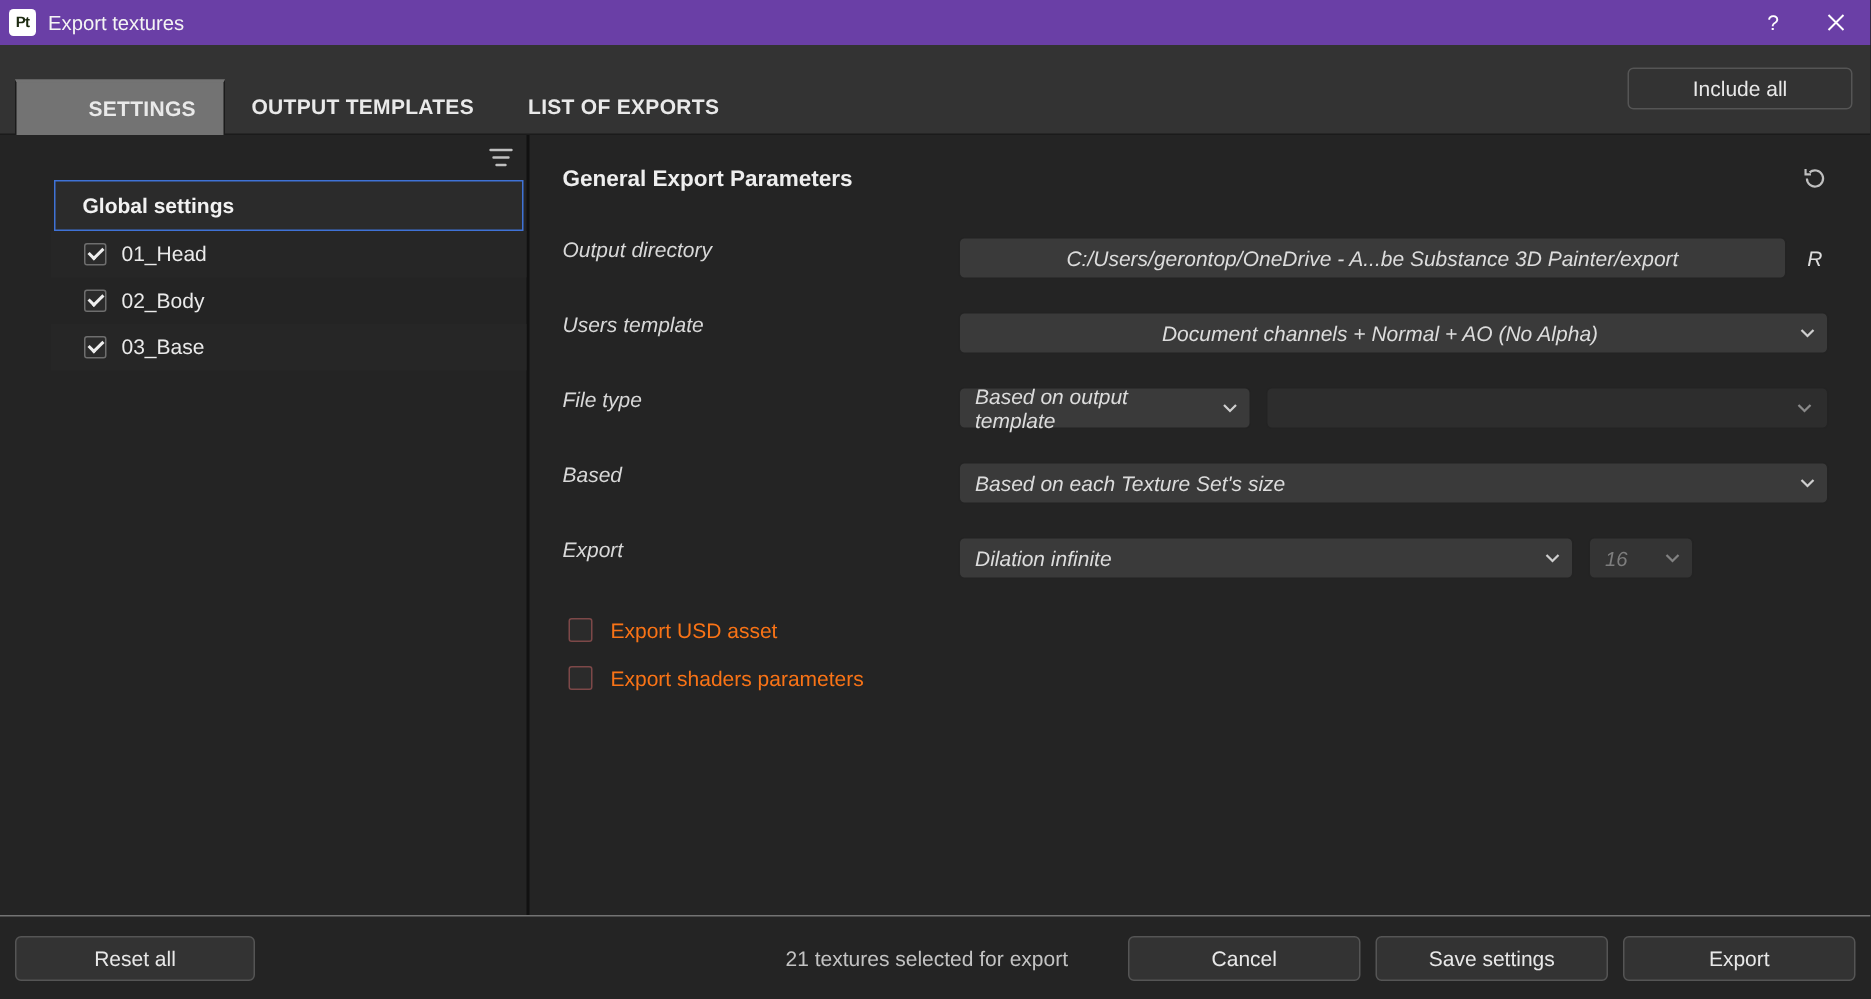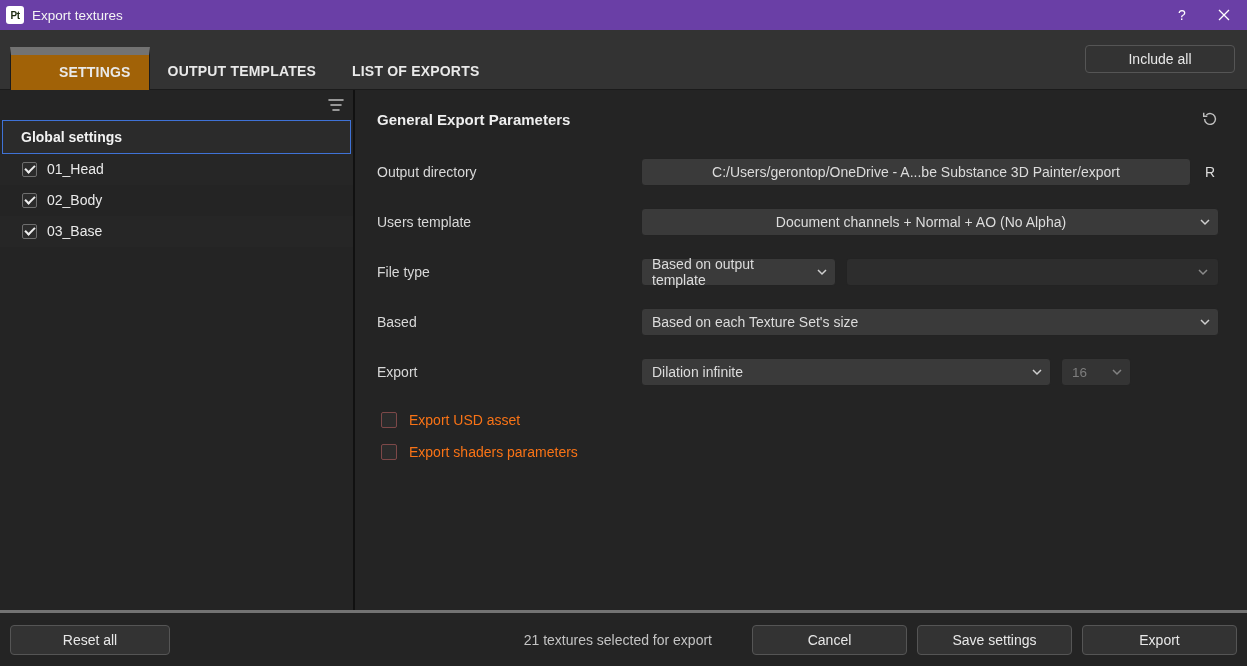--- a/index.html
+++ b/index.html
@@ -26,39 +26,39 @@
   .top-area {
     height: 60px; background: #333333; border-bottom: 1px solid #1b1b1b;
     display:flex; align-items: flex-end; padding: 0 12px 0 0;
   }
   .tabs { display: flex; align-items: flex-end; height: 100%; padding-left: 10px; }
   .tab {
     padding: 9px 18px 10px; font-size: 14px; font-weight: 700; color: #e9e9e9;
     cursor: pointer; letter-spacing: 0.2px;
   }
   .tab.active {
-    background: #a16207; border-top: 8px solid #737373;
+    background: #737373; border-top: 2px solid #737373;
     border-left: 1px solid #1b1b1b; border-right: 1px solid #1b1b1b;
     position: relative; top: 1px; padding-left: 48px;
   }
   .top-area .spacer { flex:1; }
   .include-btn {
     height: 28px; min-width: 150px; margin-bottom: 16px; margin-top: 16px;
     background: #333333; border: 1px solid #565656; border-radius: 4px;
     color: #eaeaea; font-size: 13.5px; display:flex; align-items:center; justify-content:center;
     cursor:pointer;
   }
 
   
   .main { display: flex; height: calc(100% - 30px - 60px - 56px); }
 
   
   .left-panel {
-    width: 355px; border-right: 2px solid #111; background: #242424;
-    display:flex; flex-direction: column;
+    width: 319px; border-right: 2px solid #111; background: #242424;
+    display:flex; flex-direction: column; margin-left: 34px;
   }
   .list-tools { height: 30px; display:flex; justify-content:flex-end; align-items:center; padding-right: 8px; }
   .list-tools .filter-icon { width: 18px; height: 18px; cursor:pointer; opacity: 0.9; }
   .global-row {
     height: 34px; background: #2b2b2b; border: 1px solid #3f72d6;
     display:flex; align-items:center; padding-left: 18px; font-size: 14px;
     font-weight: 700; color: #f2f2f2; margin: 0 2px;
   }
   .ts-row {
     height: 31px; display:flex; align-items:center; gap: 10px; padding-left: 22px;
@@ -74,21 +74,21 @@
     border-width: 0 2px 2px 0; transform: rotate(45deg); margin-top: -2px;
   }
 
   
   .right-panel { flex: 1; padding: 20px 28px 0 22px; position: relative; }
   .section-header { display:flex; align-items:center; }
   .section-header h2 { font-size: 15px; font-weight: 700; color: #eee; }
   .section-header .spacer { flex:1; }
   .reset-icon { width: 18px; height: 18px; cursor: pointer; opacity: 0.9; }
 
-  .form-row { display:flex; align-items:center; margin-top: 22px; }
+  .form-row { display:flex; margin-top: 22px; font-style: italic; }
   .form-row > label { width: 264px; font-size: 14px; color: #d8d8d8; }
   .controls { flex:1; display:flex; align-items:center; gap: 10px; }
 
   .input-box, .select-box, .select-box2 {
     background: #3a3a3a; border: 1px solid #232323; border-radius: 4px;
     height: 28px; color: #dcdcdc; font-size: 14px; display:flex;
     align-items:center; padding: 0 10px;
   }
   .input-box { flex:1; justify-content: center; text-align:center; }
   .r-btn { font-size: 14px; color: #dcdcdc; padding: 0 4px; cursor:pointer; }
@@ -109,21 +109,21 @@
   .padding-num .chev { position:absolute; right:8px; top:50%; transform:translateY(-50%); width:10px; height:10px; opacity:0.5; }
 
   .check-row { display:flex; align-items:center; gap: 12px; margin-top: 16px; margin-left: 4px; }
   .check-row .chk-square {
     width: 16px; height: 16px; border: 1px solid #7d4848; border-radius: 2px; background:#2b2b2b; cursor:pointer;
   }
   .check-row span { font-size:14px; color:#f97316; }
 
   
   .footer {
-    height: 56px; background: #242424; border-top: 3px solid #737373;
+    height: 56px; background: #242424; border-top: 1px solid #737373;
     display:flex; align-items:center; padding: 0 10px; gap: 10px;
   }
   .footer .reset-btn { height: 30px; width: 160px; }
   .btn {
     background:#333333; border:1px solid #555; border-radius:4px; color:#e8e8e8;
     font-size:14px; display:flex; align-items:center; justify-content:center; cursor:pointer;
   }
   .footer .status { color:#c3c3c3; font-size:14px; }
   .footer .spacer { flex:1; }
   .footer .cancel-btn, .footer .save-btn, .footer .export-btn { height:30px; width:155px; }

